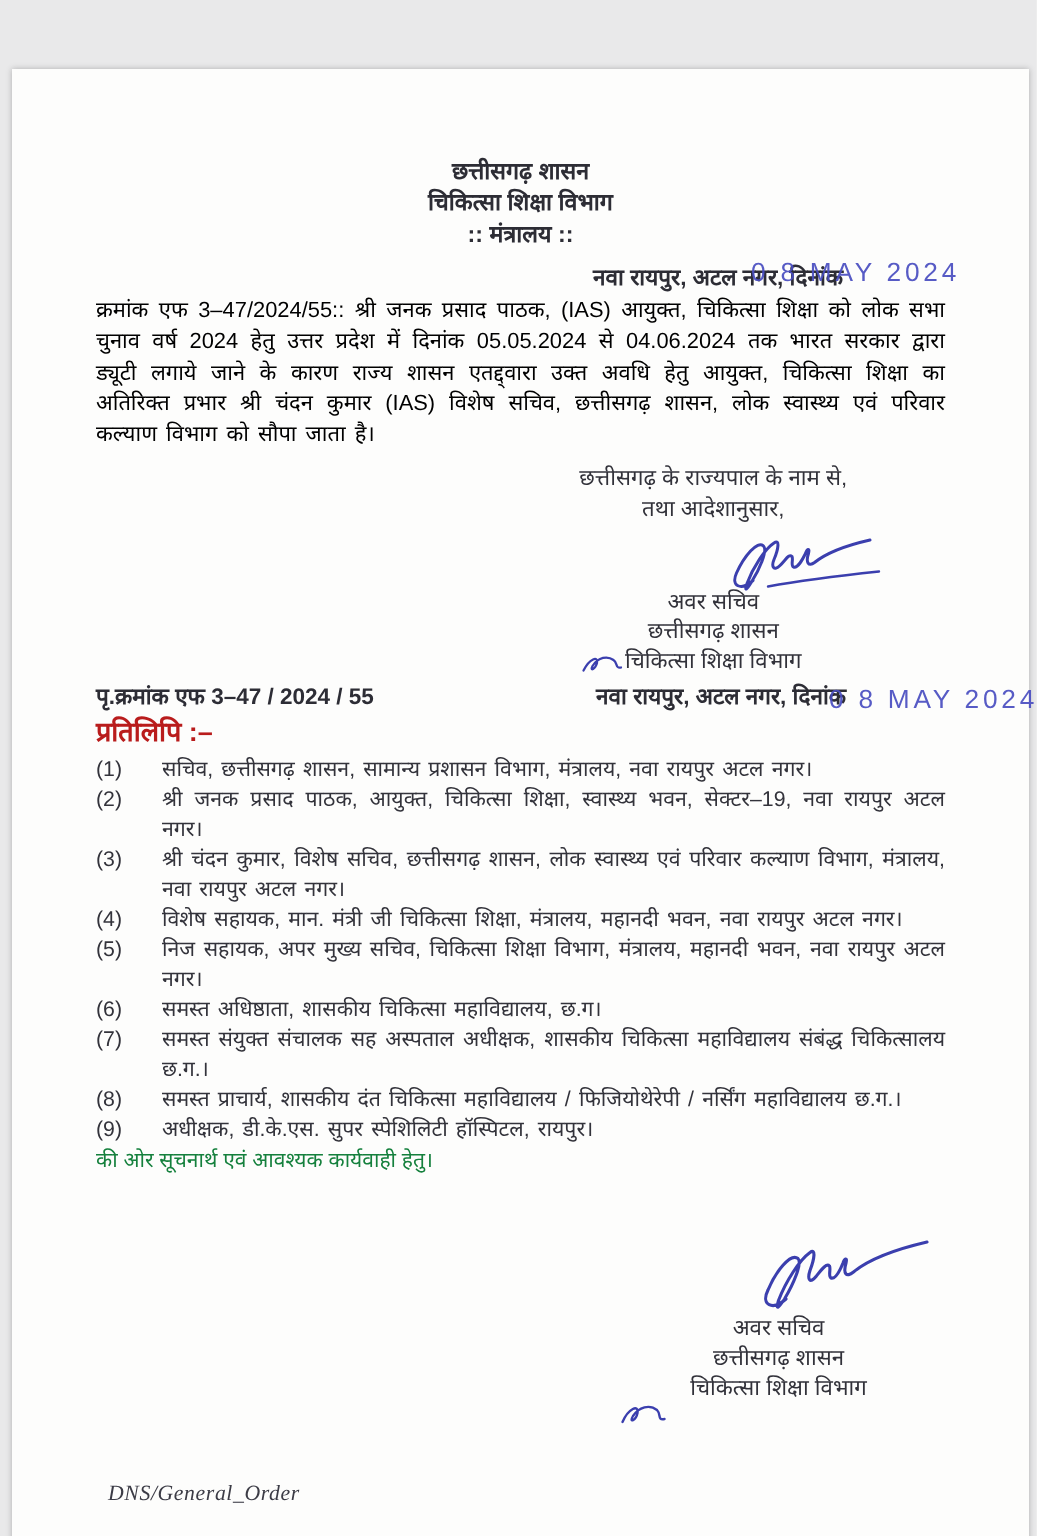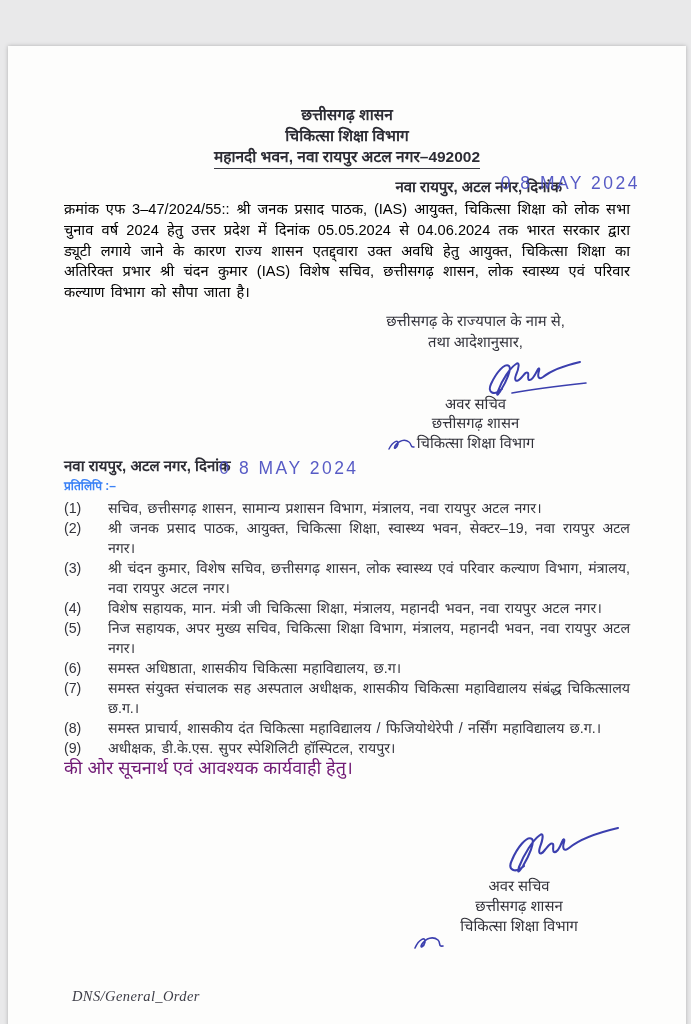--- a/index.html
+++ b/index.html
@@ -83,27 +83,27 @@
     display: flex;
     justify-content: space-between;
     margin-top: 2px;
     font-weight: 700;
     font-size: 15px;
     position: relative;
     color: #2d2d35;
   }
   .refrow .right { position: relative; padding-right: 66px; }
   .stamp-2 { right: -62px; top: 3px; }
-  .copylabel { font-weight: 700; font-size: 12px; margin-top: 2px; color: #3b82f6; }
+  .copylabel { font-weight: 700; font-size: 18px; margin-top: 2px; color: #b91c1c; }
   
   .copylist { margin-top: 4px; }
   .citem { display: flex; font-size: 14.2px; line-height: 20px; color: #33333b; }
   .citem .no { width: 44px; flex: 0 0 44px; }
   .citem .txt { flex: 1; text-align: justify; word-spacing: 1.5px; }
-  .infoline { font-size: 18px; line-height: 20px; color: #701a75; }
+  .infoline { font-size: 14px; line-height: 20px; color: #15803d; }
   
   .sig2-block {
     position: absolute;
     top: 778px;
     right: 52px;
     width: 230px;
     text-align: center;
     font-size: 14.8px;
     line-height: 20px;
   }
@@ -123,21 +123,21 @@
 </style>
 </head>
 <body>
 
 <div class="viewport">
   <div class="page">
 
     <div class="header">
       <div>छत्तीसगढ़ शासन</div>
       <div>चिकित्सा शिक्षा विभाग</div>
-      <div><span class="underlined">महानदी भवन, नवा रायपुर अटल नगर–492002</span></div>
+      <div>:: मंत्रालय ::</div>
     </div>
 
     <div class="dateline1">
       <span>नवा रायपुर, अटल नगर, दिनांक</span>
       <span class="stamp stamp-1">0 8 MAY 2024</span>
     </div>
 
     <div class="para">क्रमांक एफ 3–47/2024/55:: श्री जनक प्रसाद पाठक, (IAS) आयुक्त, चिकित्सा शिक्षा को लोक सभा चुनाव वर्ष 2024 हेतु उत्तर प्रदेश में दिनांक 05.05.2024 से 04.06.2024 तक भारत सरकार द्वारा ड्यूटी लगाये जाने के कारण राज्य शासन एतद्द्वारा उक्त अवधि हेतु आयुक्त, चिकित्सा शिक्षा का अतिरिक्त प्रभार श्री चंदन कुमार (IAS) विशेष सचिव, छत्तीसगढ़ शासन, लोक स्वास्थ्य एवं परिवार कल्याण विभाग को सौपा जाता है।</div>
 
     <div class="byorder">
@@ -151,20 +151,21 @@
         <div>अवर सचिव</div>
         <div>छत्तीसगढ़ शासन</div>
         <div>चिकित्सा शिक्षा विभाग</div>
       </div>
       <svg class="initial-mark-1" width="32" height="16" viewBox="0 0 32 16">
         <path d="M4 12 C8 4 14 2 13 7 C12 11 8 13 10 9 C14 3 20 2 24 5 C27 7 25 11 29 10" stroke="#3b3fae" stroke-width="1.5" fill="none" stroke-linecap="round"></path>
       </svg>
     </div>
 
     <div class="refrow">
+      <span>पृ.क्रमांक एफ 3–47 / 2024 / 55</span>
       <span class="right">
         <span>नवा रायपुर, अटल नगर, दिनांक</span>
         <span class="stamp stamp-2">0 8 MAY 2024</span>
       </span>
     </div>
     <div class="copylabel">प्रतिलिपि :–</div>
 
     <div class="copylist" id="copy-list">
         <div class="citem">
           <span class="no">(1)</span>

